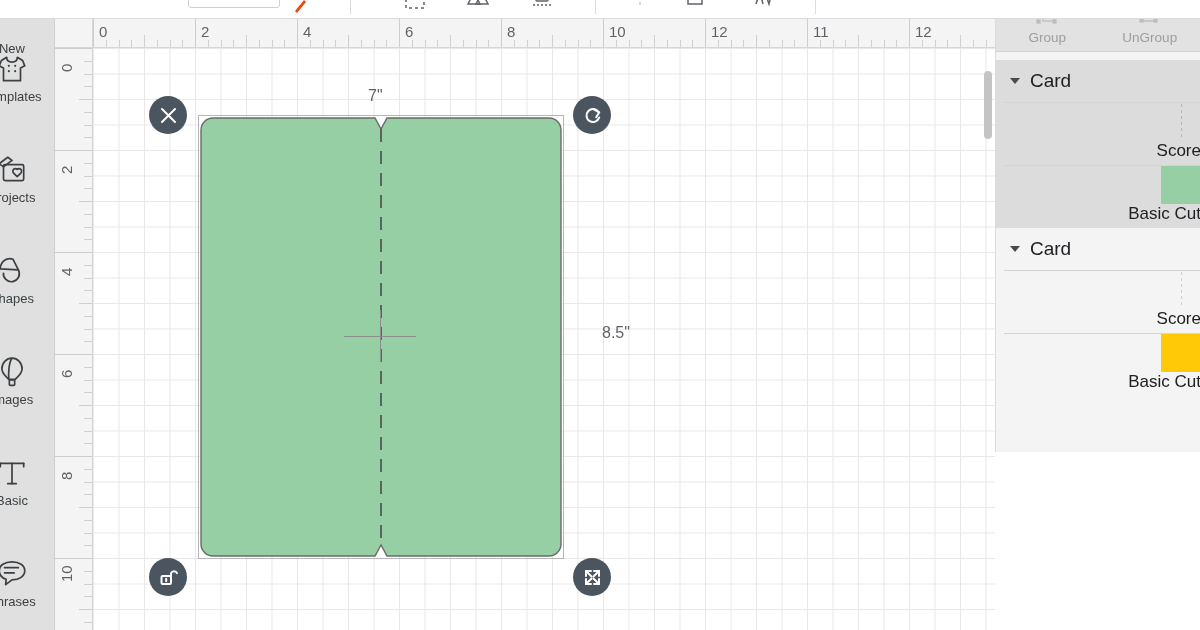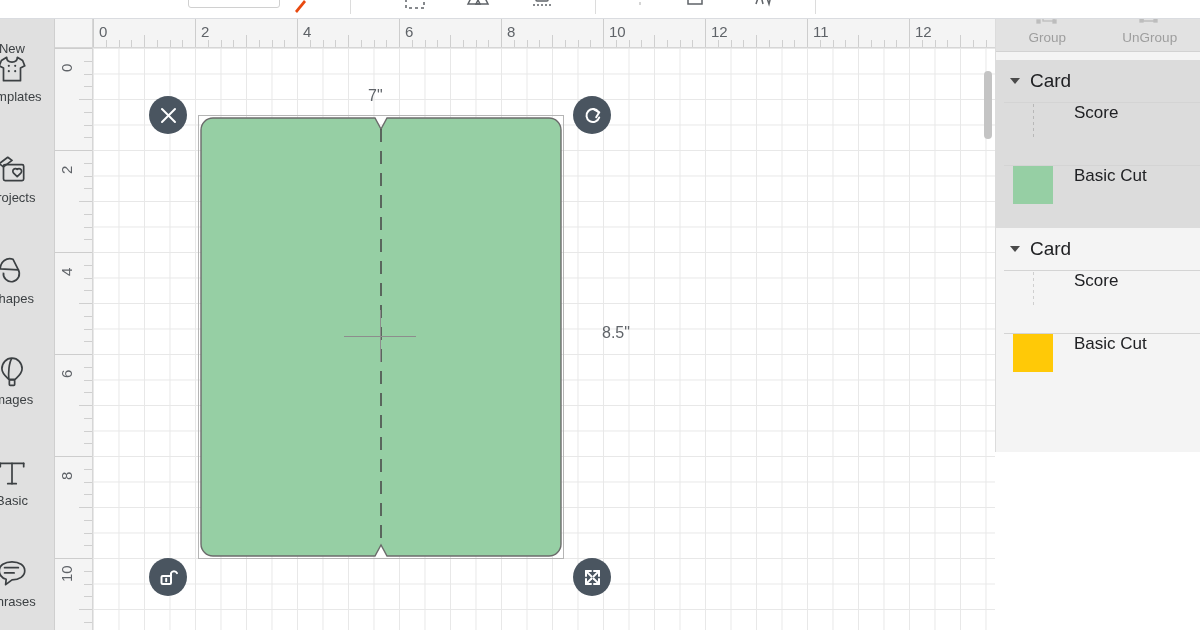--- a/index.html
+++ b/index.html
@@ -59,22 +59,22 @@
 
   #layer-list{ position:absolute; left:0; top:60px; width:205px; bottom:0; }
   .layer-group{ width:100%; }
   .layer-group.selected{ background:#dcdcdc; }
   .group-head{
     display:flex; align-items:center; height:42px; padding-left:14px; gap:10px;
   }
   .caret{ width:0;height:0;border-left:5px solid transparent;border-right:5px solid transparent;border-top:6px solid #4a4a4a; }
   .group-name{ font-size:19px; color:#202124; }
   .layer-row{
-    display:flex; align-items:flex-start; height:63px;
-    border-top:1px solid #d4d4d4; margin-left:8px; padding-left:6px;
+    display:flex; align-items:flex-end; height:63px;
+    border-top:1px solid #d4d4d4; margin-left:8px; padding-left:6px;flex-direction:column;
   }
   .swatch{ width:40px; height:38px; flex:none; margin-left:3px; }
   .score-thumb{
     width:40px; height:38px; flex:none; margin-left:3px;
     display:flex; align-items:center; justify-content:center;
   }
   .score-line{ width:1px; height:36px; }
   .layer-name{ font-size:17px; color:#202124; margin-left:21px; }
 
   

